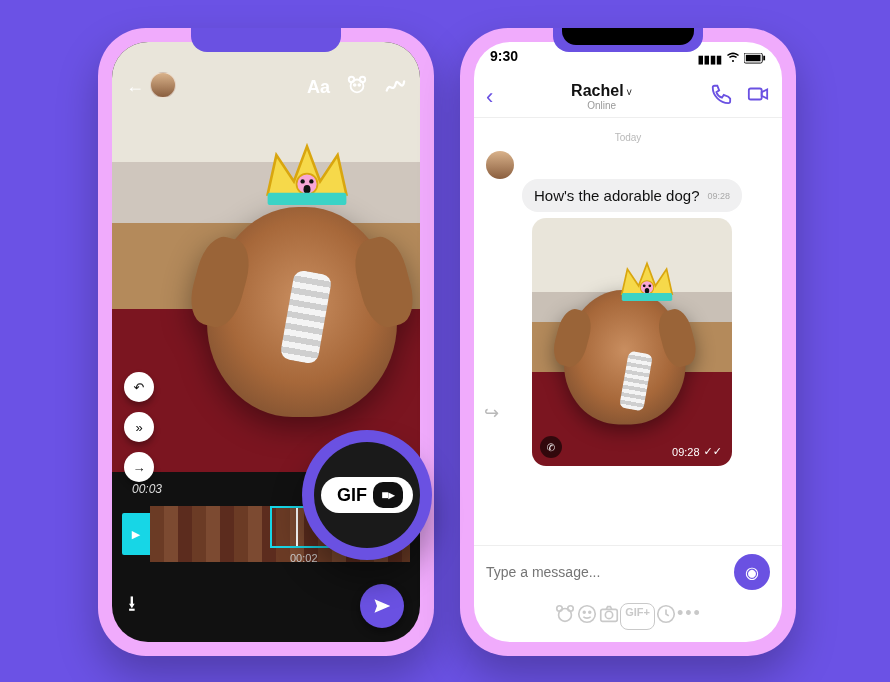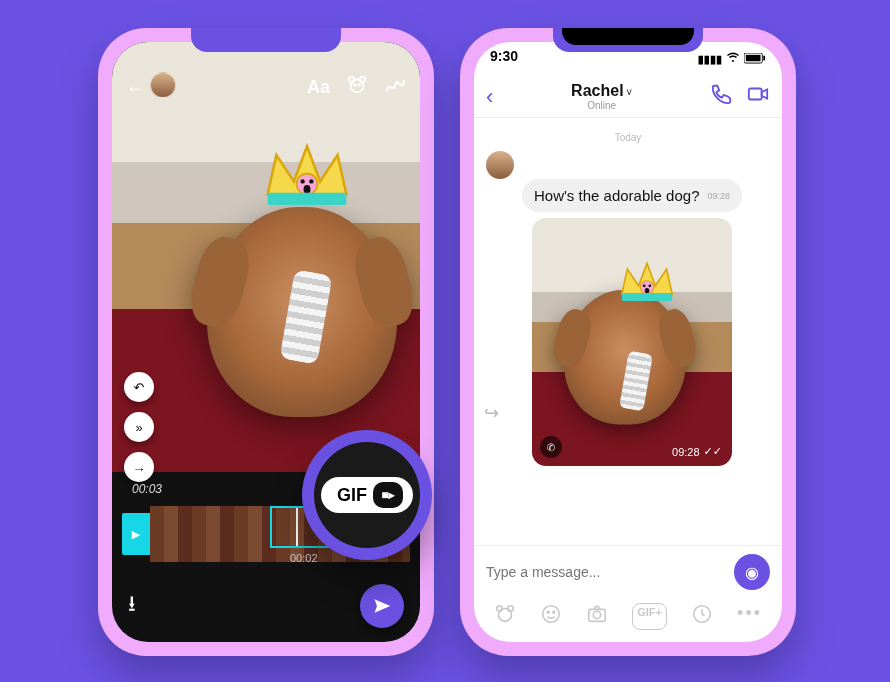--- a/index.html
+++ b/index.html
@@ -102,21 +102,21 @@
   .img-msg .dog{ transform:scale(.64); transform-origin:top left; top:72px; left:32px;}
   .img-msg .sock{ transform:scale(.64) rotate(10deg); top:118px; left:85px;}
   .img-msg .crown{ transform:scale(.64); top:30px; left:70px;}
   .img-msg .viber-badge{ position:absolute; bottom:8px; left:8px; width:22px; height:22px; border-radius:50%; background:rgba(0,0,0,.6); color:#fff; display:flex;align-items:center;justify-content:center; font-size:10px;}
   .img-msg .meta{ position:absolute; bottom:8px; right:10px; font-size:11px; color:#fff; display:flex;align-items:center; gap:4px;}
   .fwd{ position:absolute; left:10px; top:280px; color:#b9b9b9; font-size:18px;}
 
   .composer{ position:absolute; bottom:44px; left:0; right:0; padding:8px 12px; border-top:1px solid #eee; display:flex; align-items:center; gap:8px;}
   .composer input{ flex:1; border:none; outline:none; font-size:14px; color:#999; background:transparent;}
   .fab{ width:36px; height:36px; border-radius:50%; background:#6a51e2; color:#fff; display:flex;align-items:center;justify-content:center; font-size:16px;}
-  .toolbar{ position:absolute; bottom:12px; left:0; right:0; display:flex; justify-content:space-between; padding:0 20px; color:#c9c9c9; font-size:18px;}
+  .toolbar{ position:absolute; bottom:12px; left:0; right:0; display:flex; justify-content:center; padding:0 20px; color:#c9c9c9; font-size:18px;}
   .toolbar .gifp{ font-size:11px; font-weight:700; border:1.5px solid #c9c9c9; border-radius:8px; padding:2px 4px;}
 </style>
 </head>
 <body>
 
 <div class="stage">
 
   <div class="phone left">
     <div class="notch"></div>
     <div class="screen">

